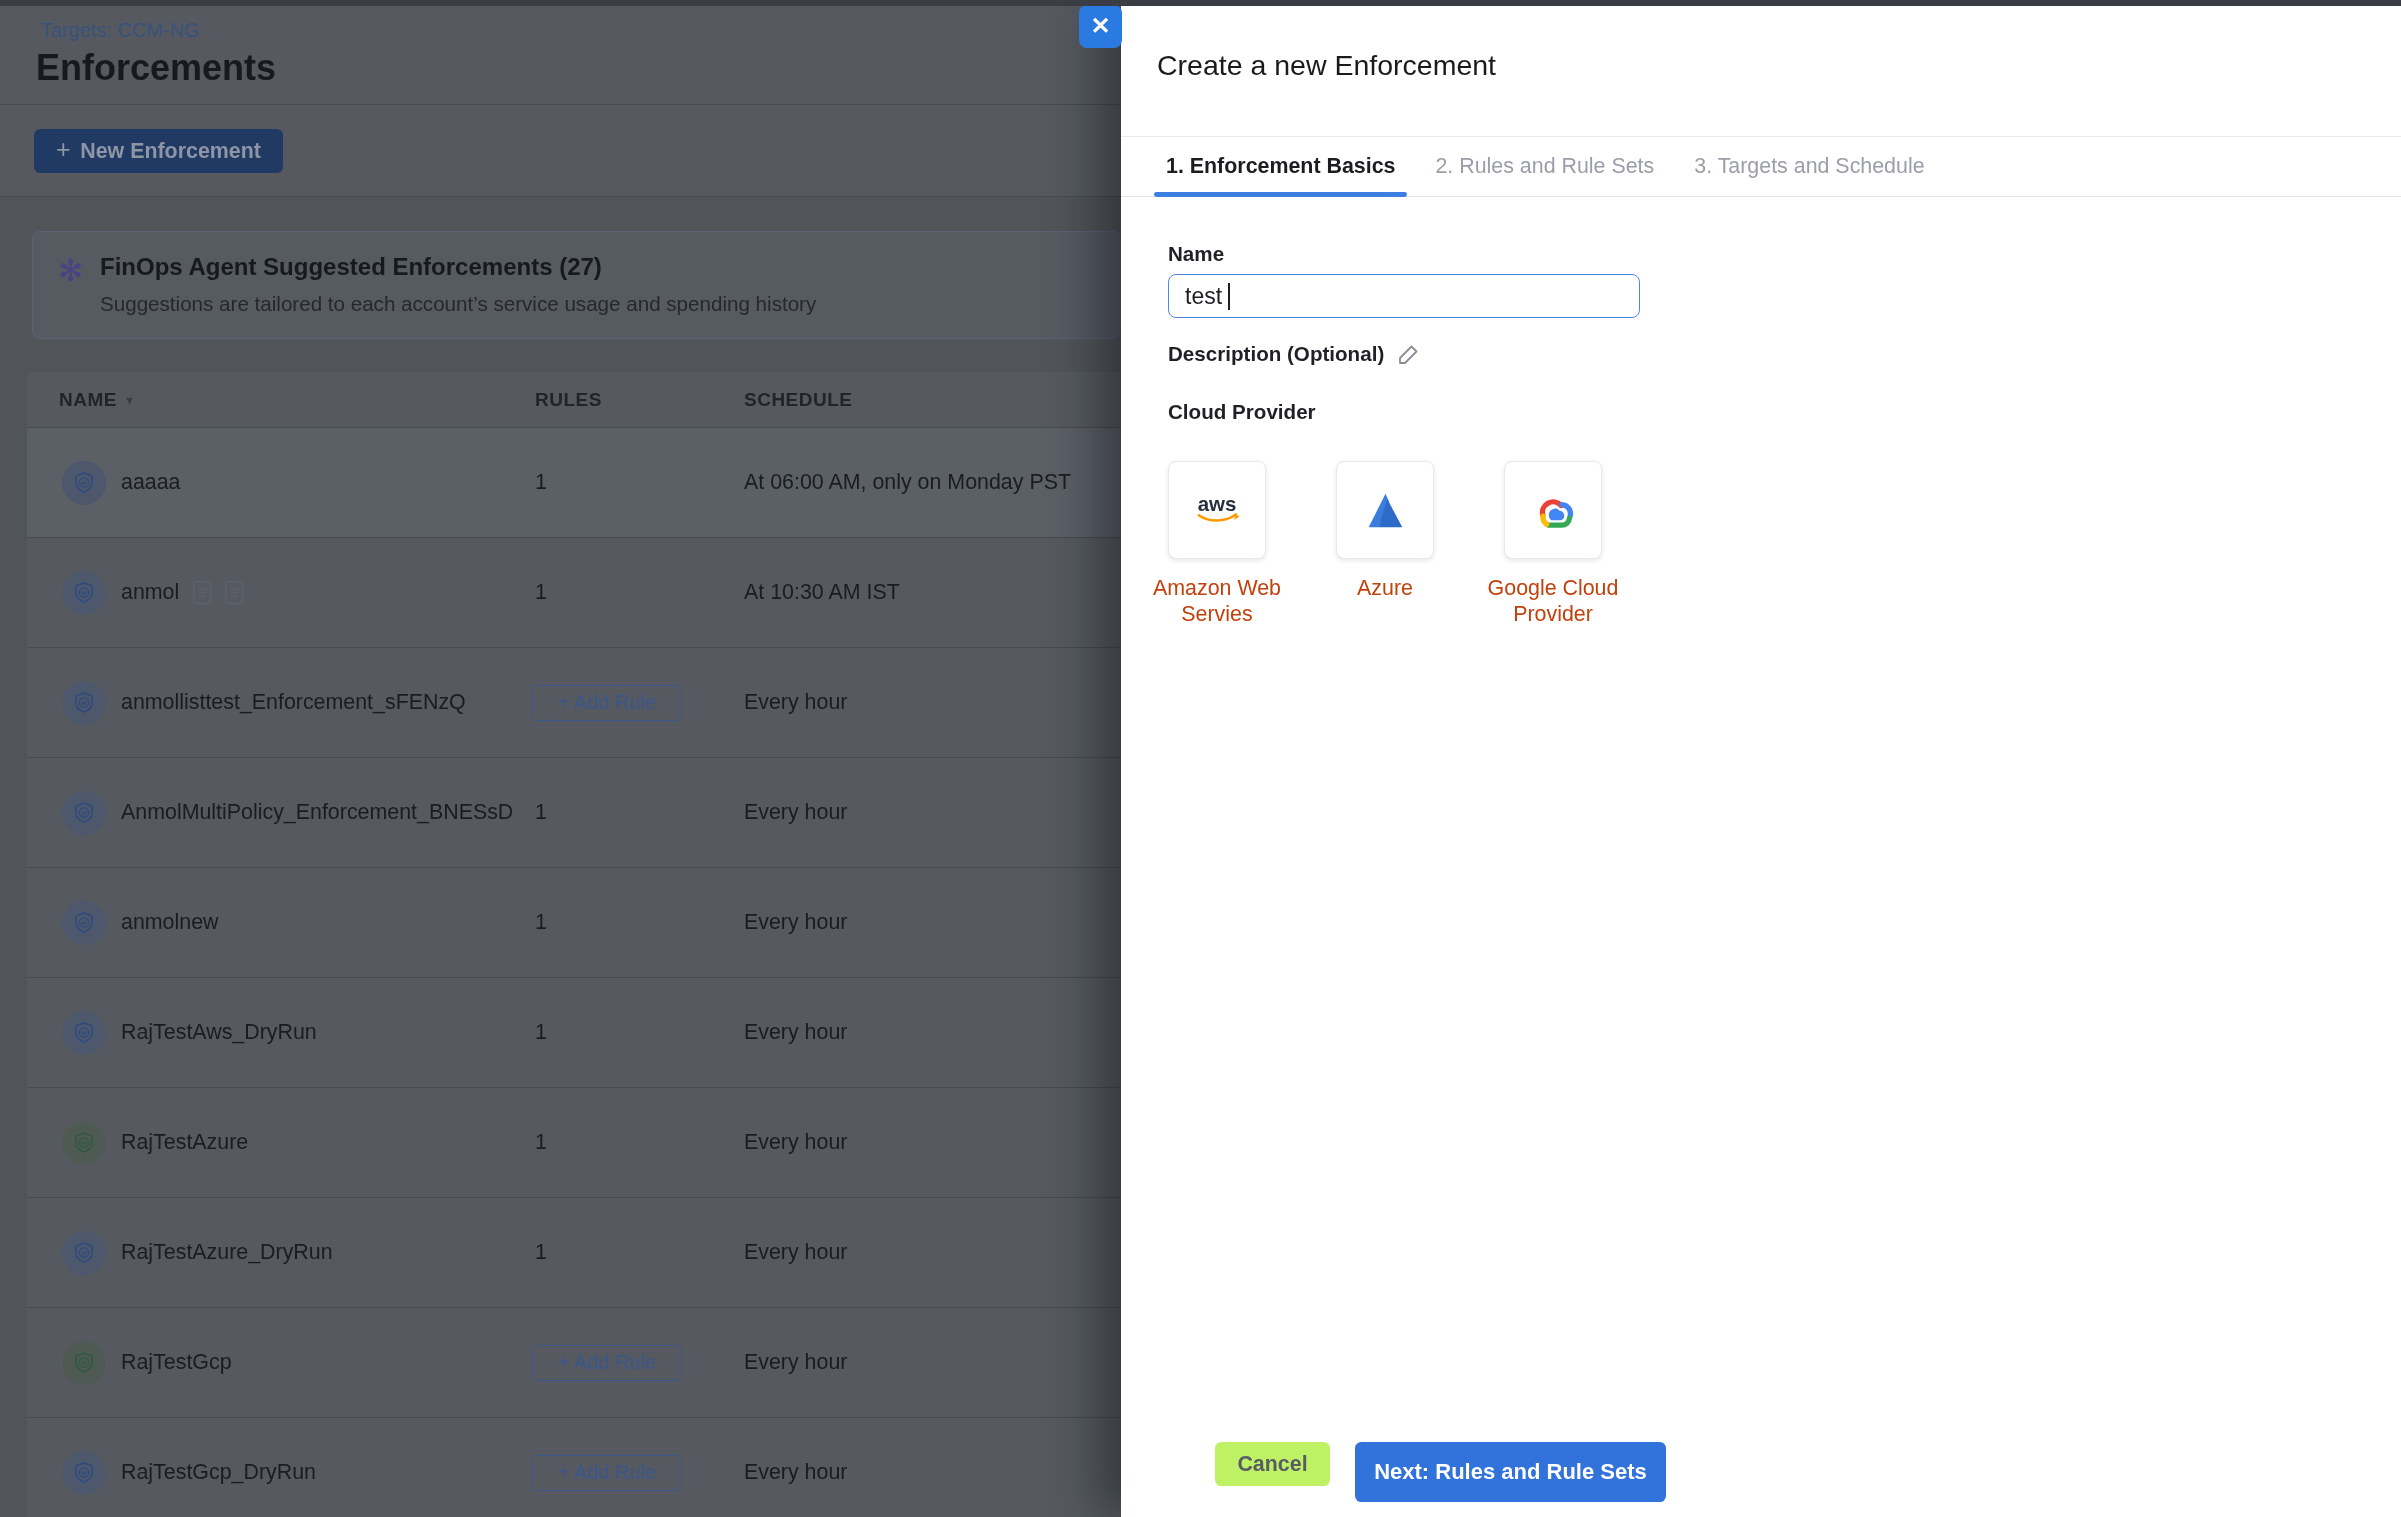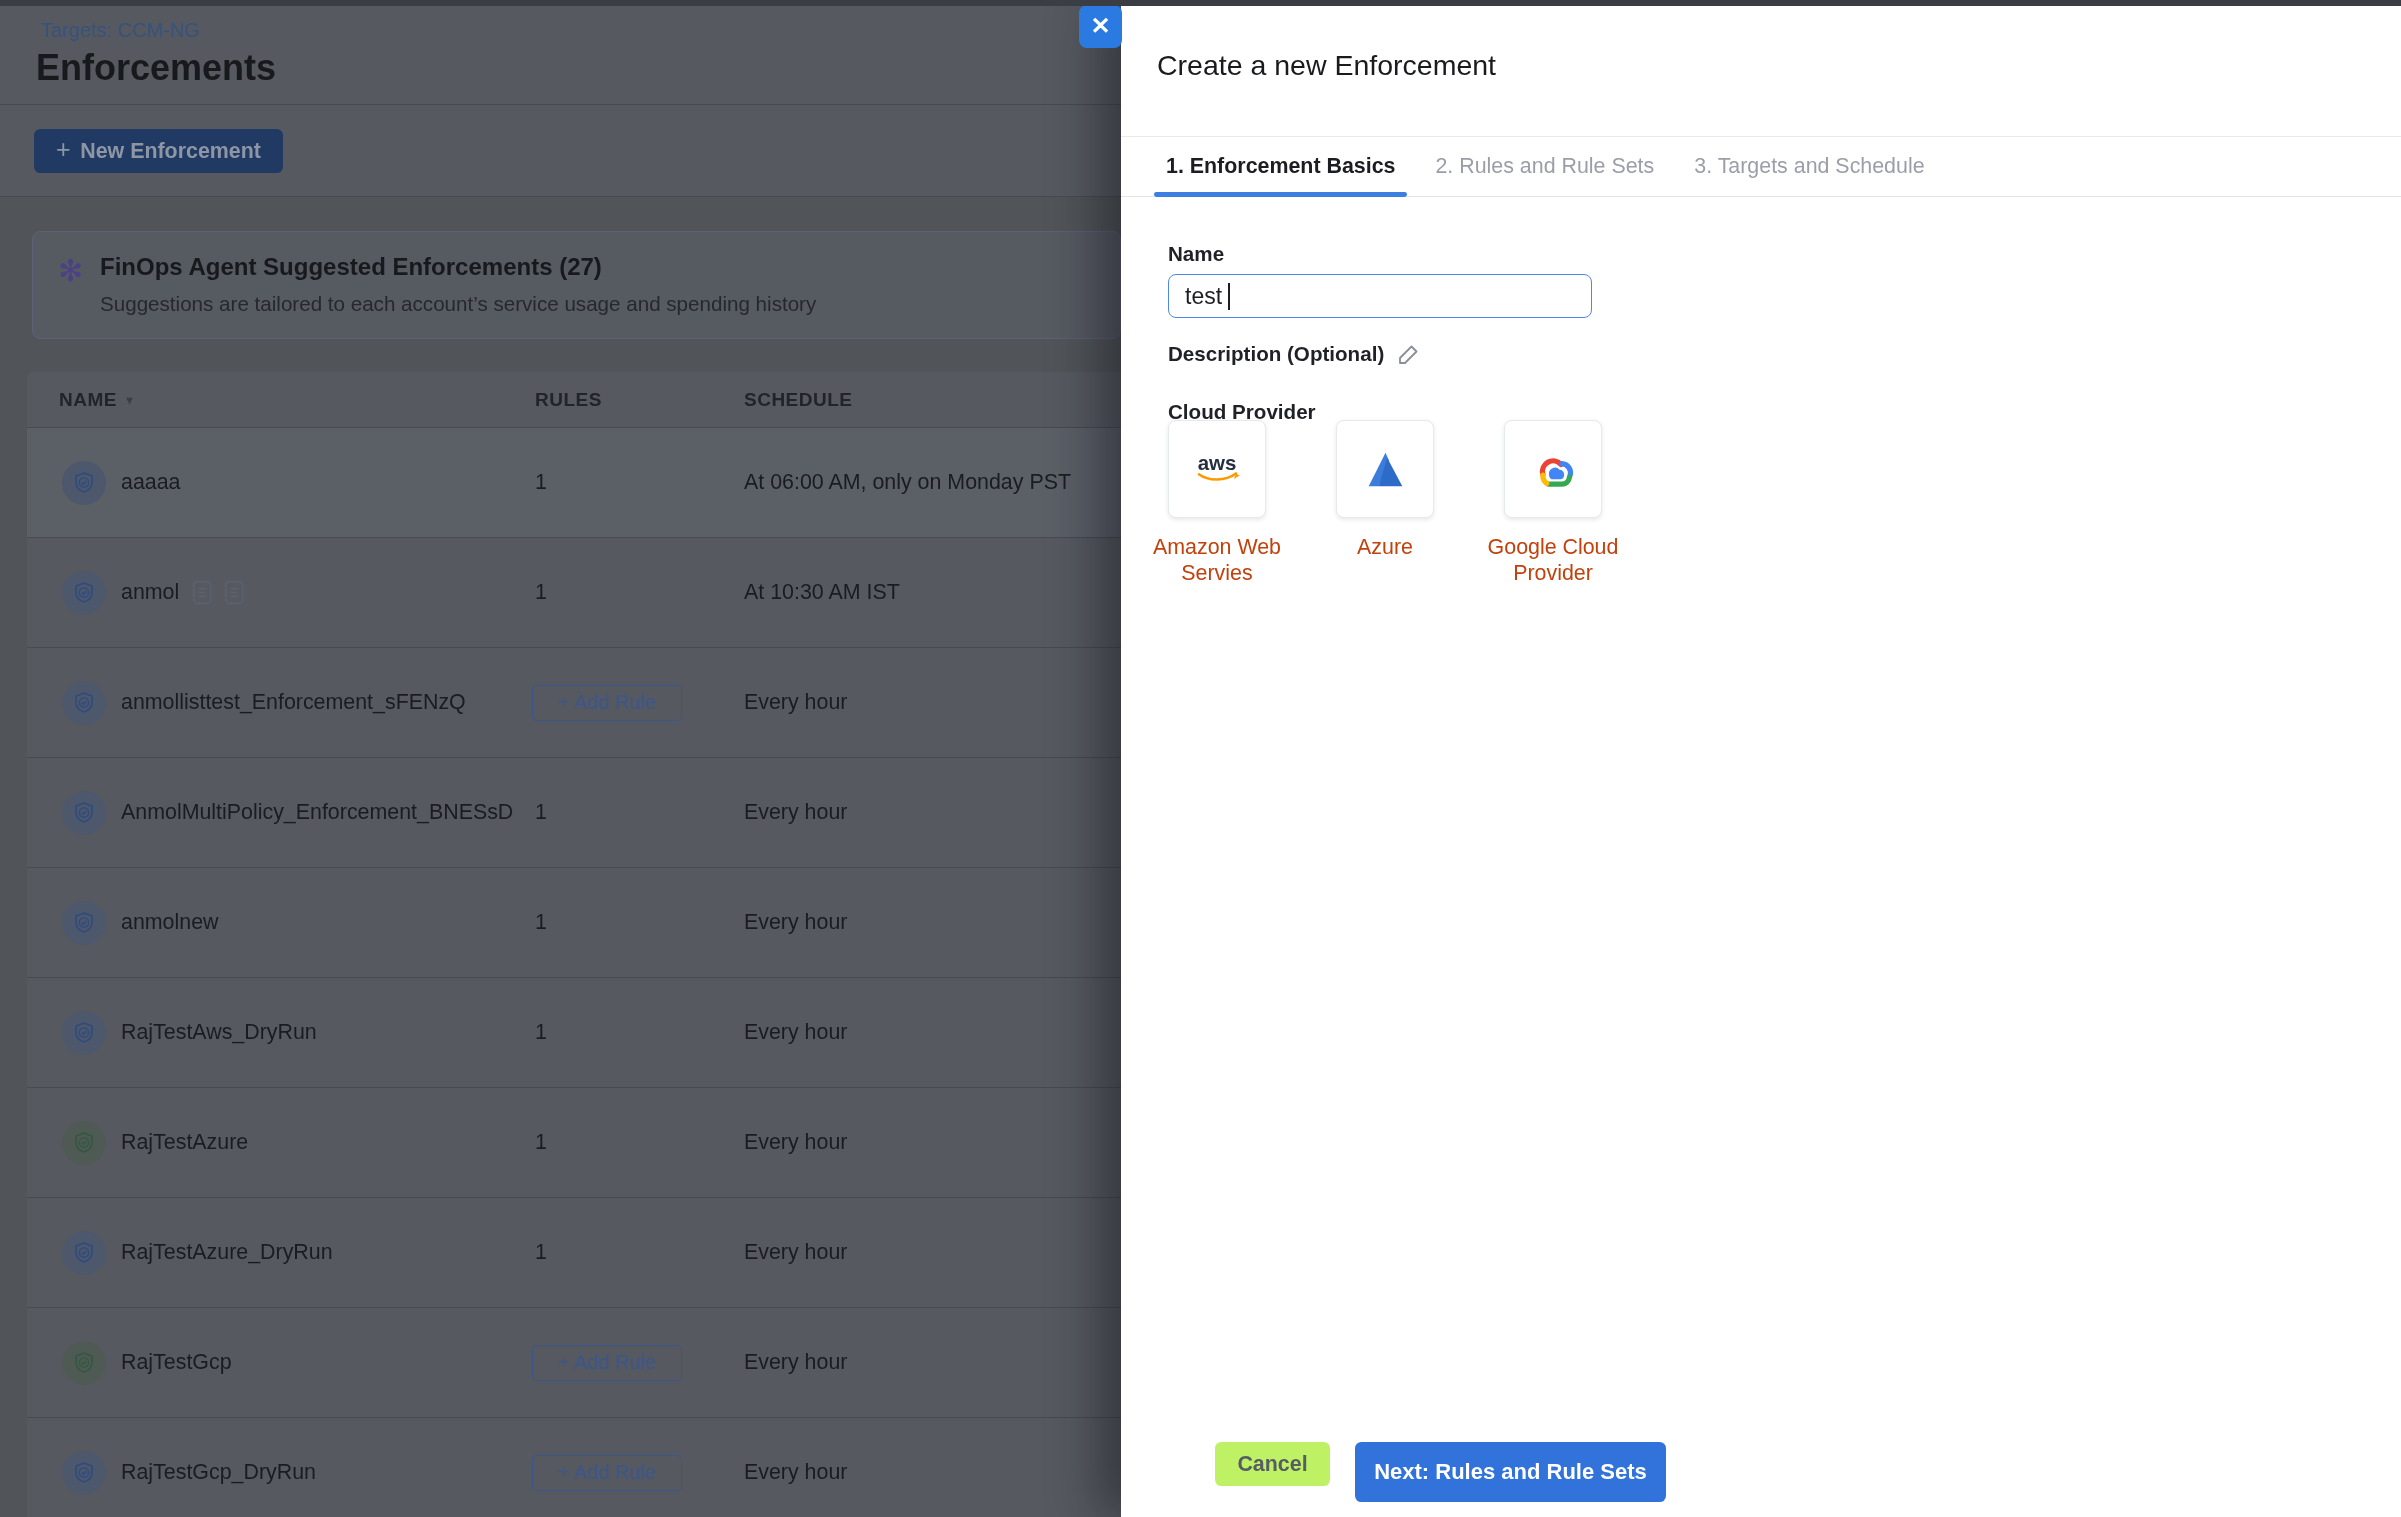--- a/index.html
+++ b/index.html
@@ -66,29 +66,29 @@
   .tab { position:relative; display:flex; align-items:center; padding:0 12px;
          font-size:21.4px; color:#9b9ea8; white-space:nowrap; }
   .tab.active { color:#1b1d22; font-weight:700; }
   .tab.active::after { content:""; position:absolute; left:0; right:0; bottom:-0.8px; height:4.7px;
                        border-radius:2.4px; background:#3d7ee2; }
 
   .form { position:absolute; top:0; left:47px; width:1186px; height:100%; }
   .f-label { font-size:20.6px; font-weight:600; color:#1f2127; }
   .lbl-name { position:absolute; top:242px; left:0; }
   .name-wrap { position:absolute; top:274px; left:0; width:457px; height:44px; }
-  .name-input { width:424px; height:44px; border:1.6px solid #4f87e8; border-radius:8px;
+  .name-input { width:472px; height:44px; border:1.6px solid #4f87e8; border-radius:8px;
                 font-size:23px; color:#1c1e23; padding:17px 16px; outline:none;
                 font-family:"Liberation Sans", sans-serif; background:#fff; }
   .caret { position:absolute; left:60px; top:8.7px; width:1.6px; height:27px; background:#1c1e23; }
 
   .desc-row { position:absolute; top:342px; left:0; display:flex; align-items:center; gap:12.7px; }
   .lbl-cloud { position:absolute; top:400px; left:0; }
 
-  .providers { position:absolute; top:420px; left:0; display:flex; column-gap:70px; }
+  .providers { position:absolute; top:461px; left:0; display:flex; column-gap:70px; }
   .provider { width:98px; display:flex; flex-direction:column; align-items:center; }
   .pcard { width:98px; height:98px; background:#fff; border:0.8px solid #e8e9ec; border-radius:8px;
            box-shadow:0 1.6px 4.7px rgba(30,35,45,0.10); display:flex; align-items:center; justify-content:center; }
   .plabel { width:182px; margin-left:0; margin-top:16px; text-align:center;
             font-size:21.4px; color:#c2410c; line-height:26px; }
 
   .footer { position:absolute; top:1442px; left:47px; display:flex; column-gap:25px; }
   .btn-cancel { width:115px; height:44px; border-radius:6.3px; background:#bef264; border:none;
                 color:#585c64; font-size:21.4px; font-weight:600; font-family:"Liberation Sans", sans-serif; }
   .btn-next { width:311px; height:60px; border-radius:6.3px; background:#3173db; border:none;

